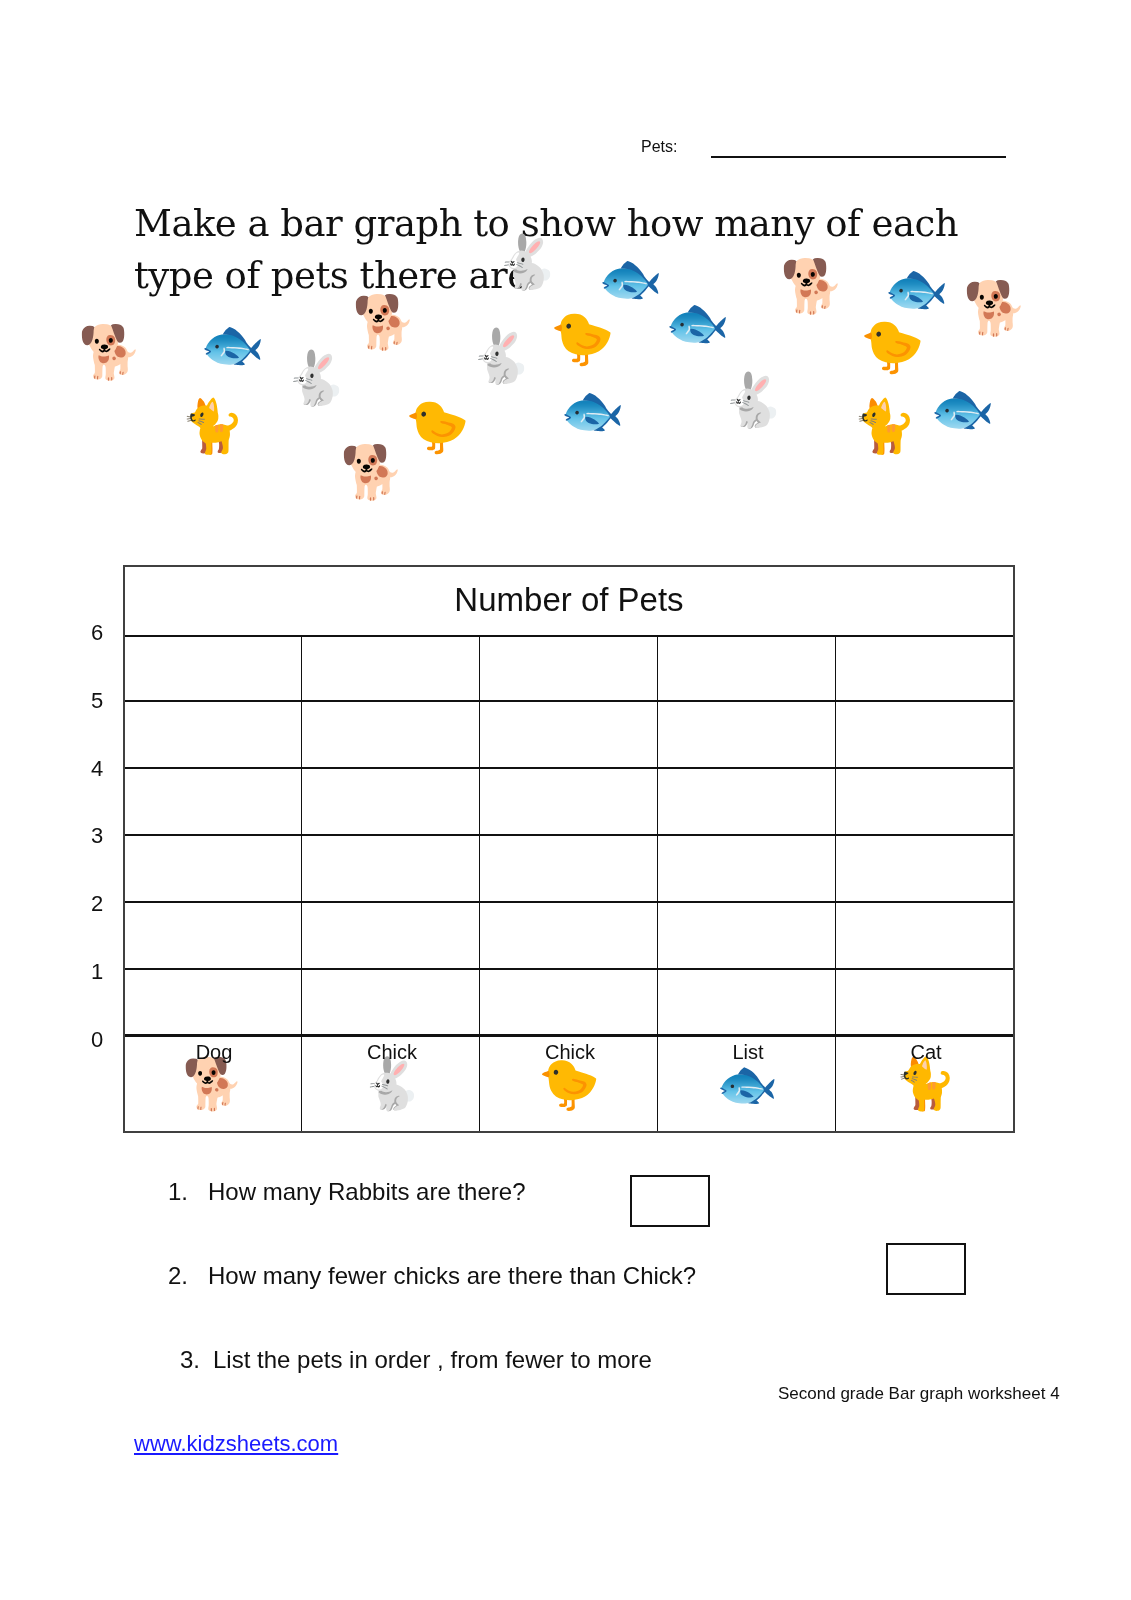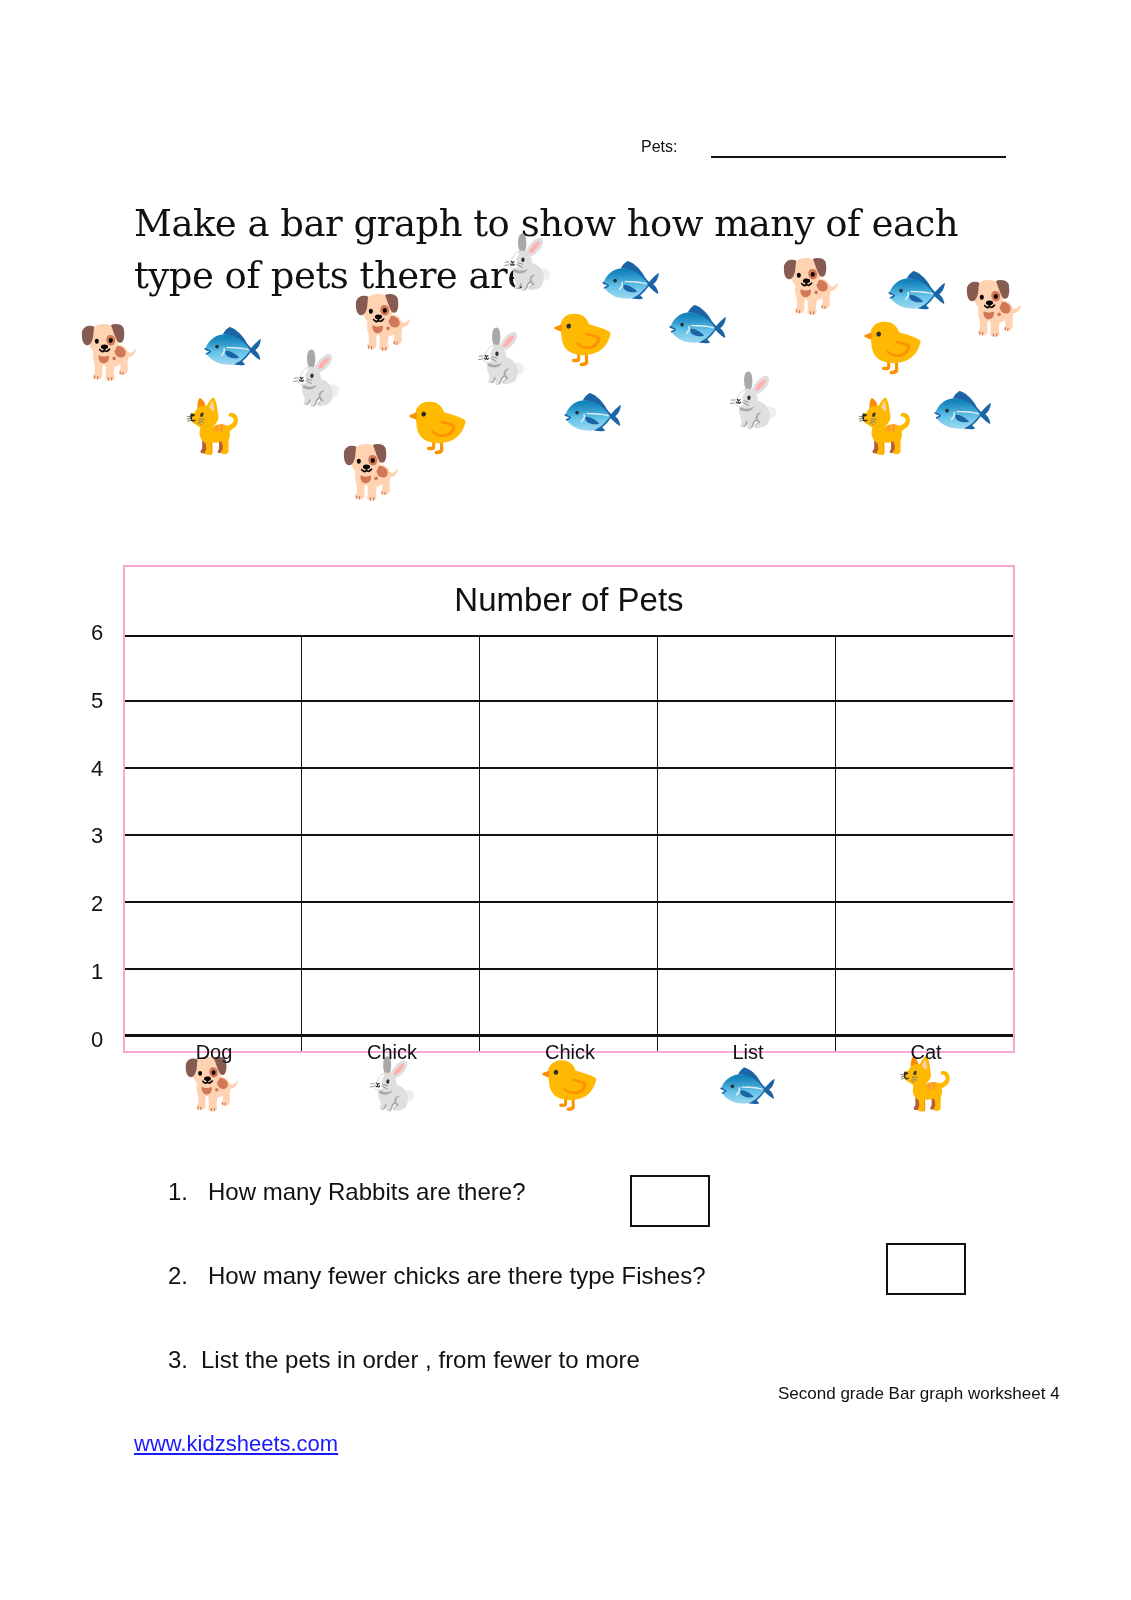--- a/index.html
+++ b/index.html
@@ -4,21 +4,21 @@
 <style>
   html, body { margin: 0; padding: 0; background: #ffffff; }
   body { width: 1131px; height: 1600px; position: relative; overflow: hidden;
          font-family: "Liberation Sans", "DejaVu Sans", sans-serif; color: #111; }
   .abs { position: absolute; }
   .name-label { left: 641px; top: 138px; font-size: 16px; }
   .name-line { left: 711px; top: 156px; width: 295px; height: 0; border-bottom: 2px solid #111; }
   .instructions { left: 134px; top: 198px; width: 880px; font-family: "DejaVu Serif", "Liberation Serif", serif;
                   font-size: 37px; line-height: 52px; letter-spacing: -0.5px; }
   .pet { position: absolute; font-size: 52px; line-height: 1; user-select: none; }
-  .chart { left: 123px; top: 565px; width: 892px; height: 488px; border: 2px solid #f9a8d4; box-sizing: border-box; }
+  .chart { left: 123px; top: 565px; width: 892px; height: 568px; border: 2px solid #404040; box-sizing: border-box; }
   .chart-title { position: absolute; left: 0; right: 0; top: 0; height: 68px; border-bottom: 2px solid #111;
                  text-align: center; font-size: 33px; line-height: 66px; }
   .grid { position: absolute; left: 0; right: 0; top: 68px; height: 402px; }
   .grid-row { position: absolute; left: 0; right: 0; height: 67px; border-bottom: 2px solid #111; box-sizing: border-box; }
   .vline { position: absolute; top: 68px; bottom: 0; width: 0; border-left: 1.5px solid #111; }
   .label-row { position: absolute; left: 0; right: 0; top: 470px; bottom: 0; }
   .cat-cell { position: absolute; top: 0; bottom: 0; width: 178px; text-align: center; }
   .cat-label { font-size: 20px; margin-top: 4px; position: relative; z-index: 2; }
   .cat-icon { position: absolute; left: 0; right: 0; top: 22px; font-size: 50px; line-height: 1; text-align: center; }
   .ytick { position: absolute; left: 84px; width: 26px; text-align: center; font-size: 22px; }
@@ -105,22 +105,22 @@
 <div class="ytick" style="top:891px">2</div>
 <div class="ytick" style="top:959px">1</div>
 <div class="ytick" style="top:1027px">0</div>
 
 <div class="abs q" style="top:1178px">
   <span class="q-num">1.</span><span>How many Rabbits are there?</span>
 </div>
 <div class="abs answer-box" style="left:630px; top:1175px"></div>
 
 <div class="abs q" style="top:1262px">
-  <span class="q-num">2.</span><span>How many fewer chicks are there type Fishes?</span>
+  <span class="q-num">2.</span><span>How many fewer chicks are there than Chick?</span>
 </div>
 <div class="abs answer-box" style="left:886px; top:1243px"></div>
 
-<div class="abs q" style="top:1346px; left:168px;">
+<div class="abs q" style="top:1346px; left:180px;">
   <span class="q-num" style="width:33px">3.</span><span>List the pets in order , from fewer to more</span>
 </div>
 
 <a class="abs site-link">www.kidzsheets.com</a>
 <div class="abs footer-note">Second grade Bar graph worksheet 4</div>
 
 </body></html>

